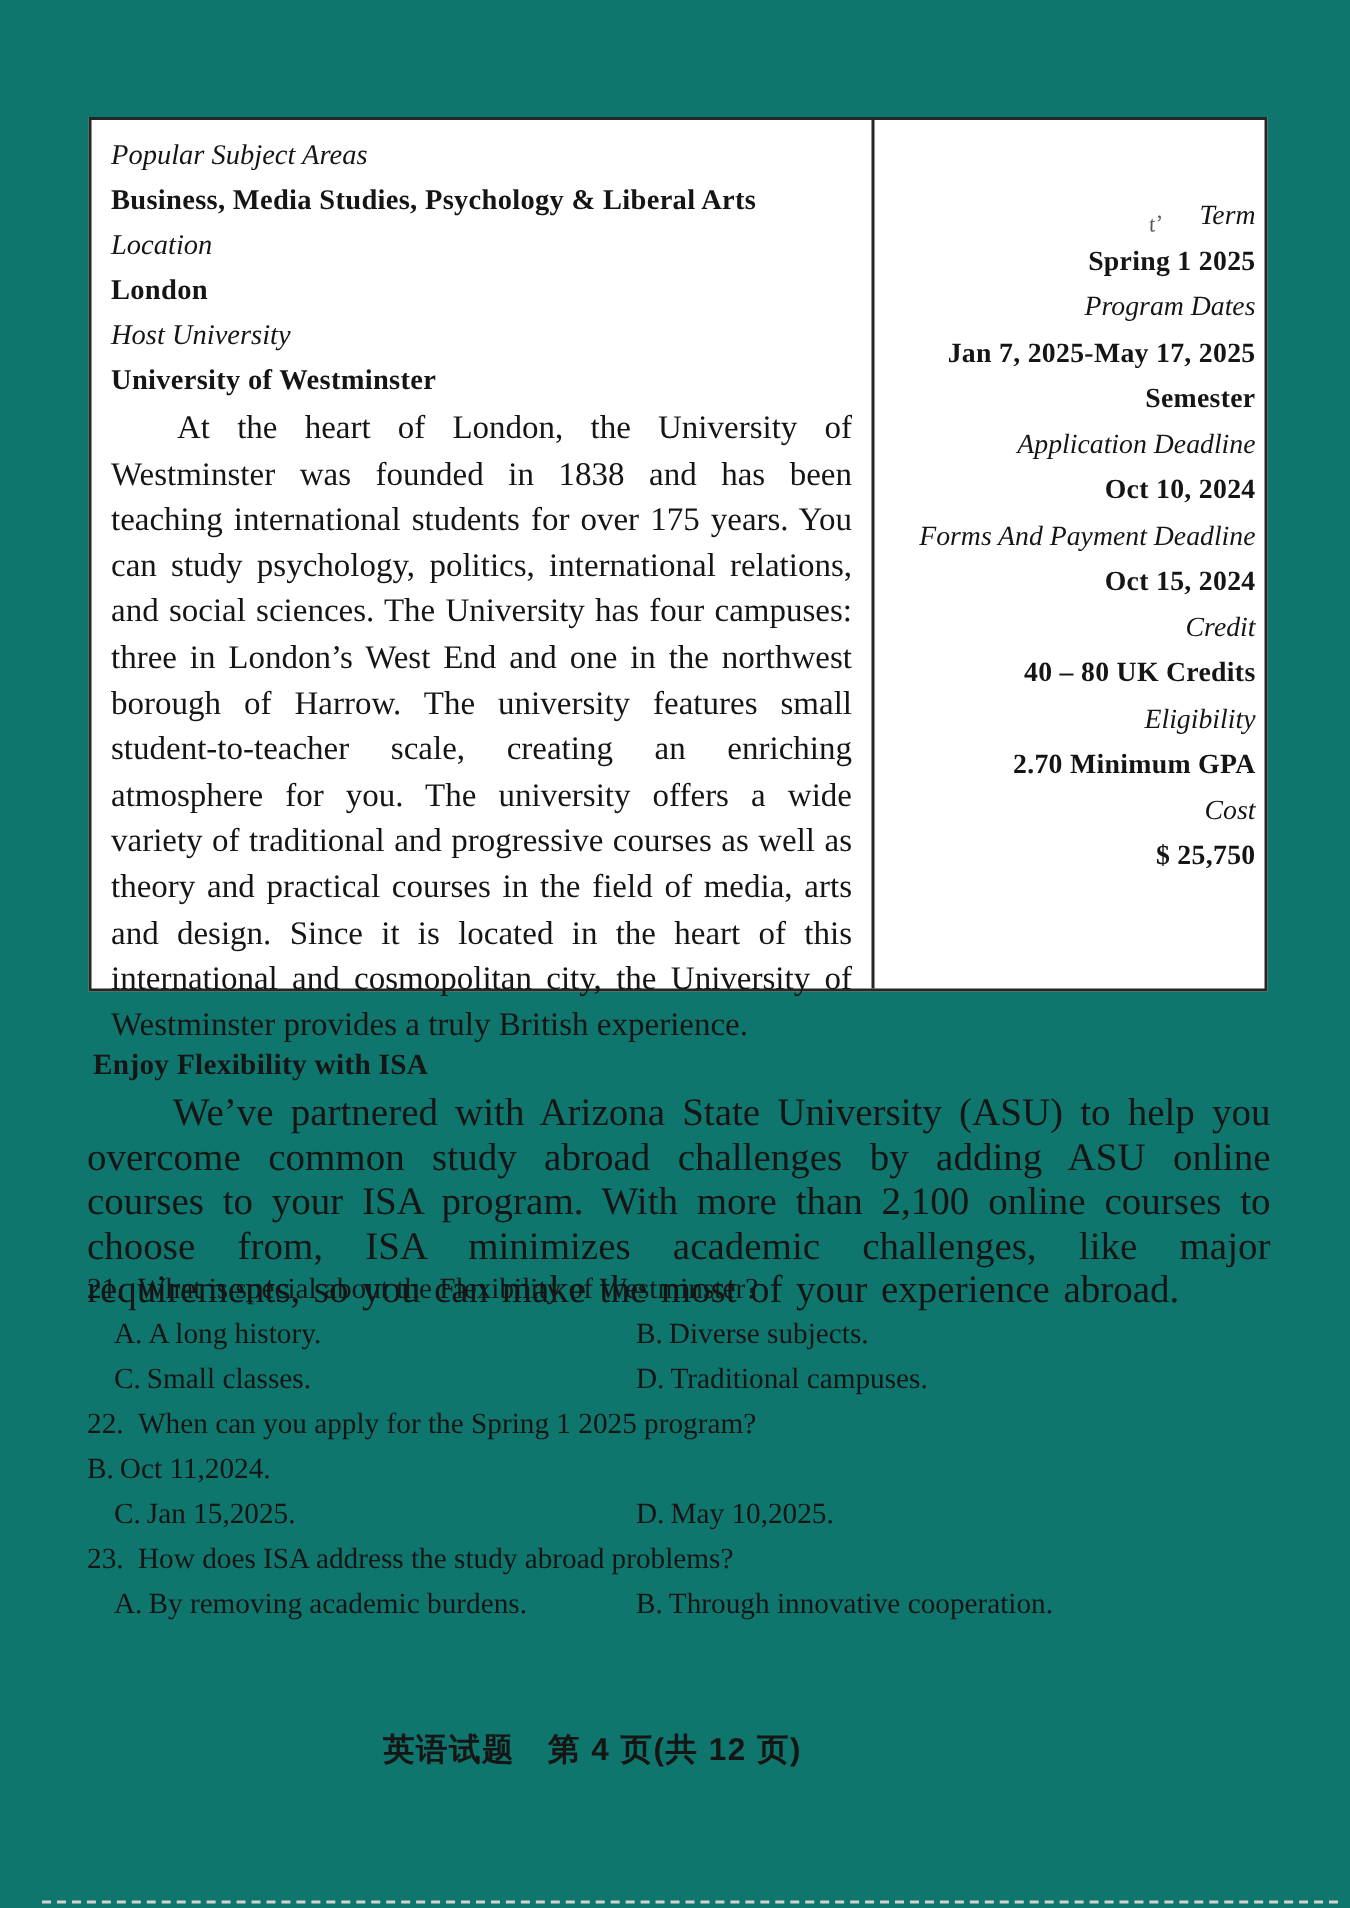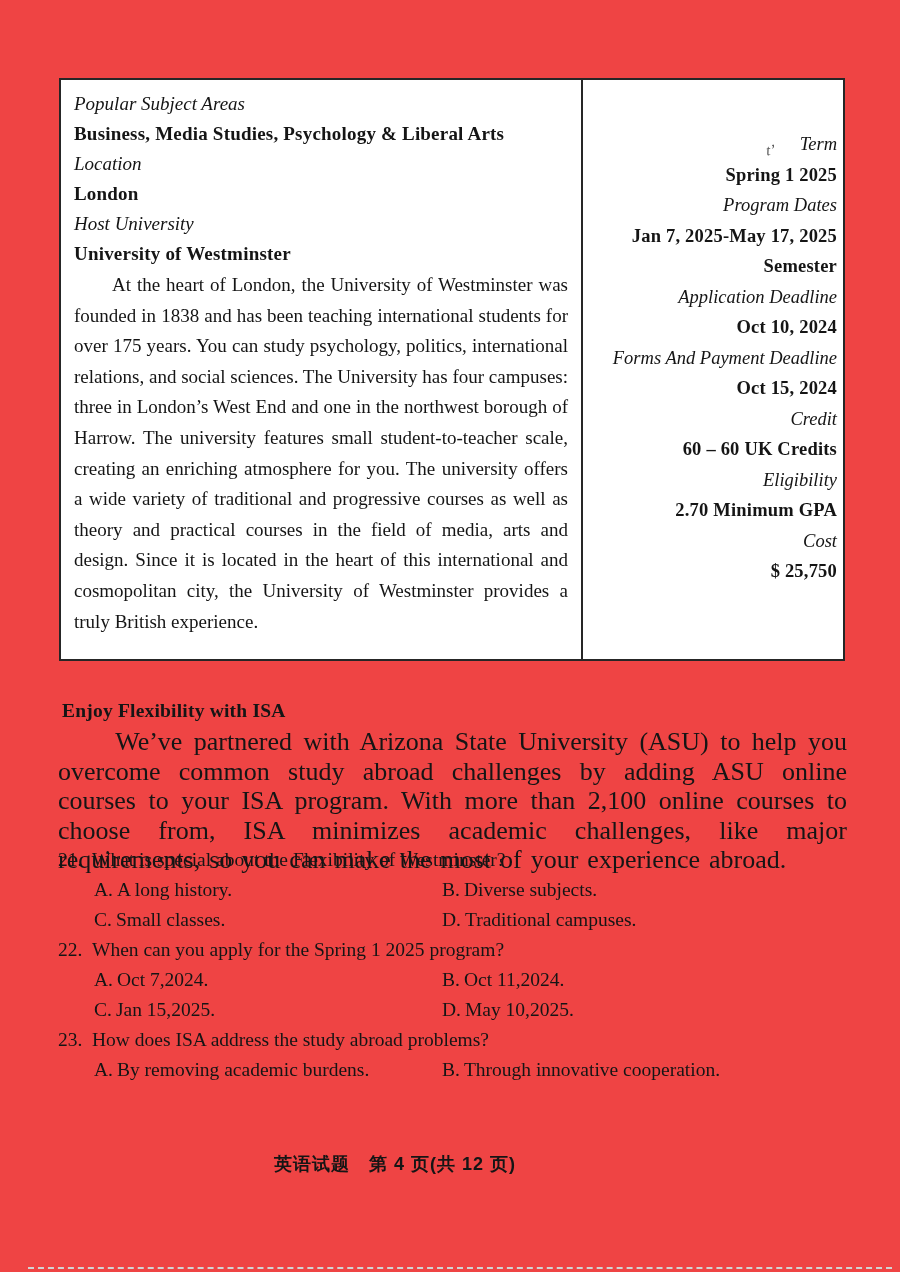--- a/index.html
+++ b/index.html
@@ -4,21 +4,21 @@
 <style>
   * { margin: 0; padding: 0; box-sizing: border-box; }
   html, body { background: #ffffff; }
   body {
     width: 900px; height: 1272px;
     font-family: "Liberation Serif", serif;
     color: #151515;
     position: relative;
     overflow: hidden;
   }
-  .page { position: absolute; inset: 0; background: #ef4444; }
+  .page { position: absolute; inset: 0; background: #0f766e; }
 
   
   .info-box {
     position: absolute; left: 59px; top: 78px;
     width: 786px; height: 583px;
     border: 2.5px solid #262626;
     display: flex;
     background: #fff;
   }
   .cell-left {
@@ -30,21 +30,21 @@
     flex: 1;
     padding: 49px 6px 0 13px;
     position: relative;
   }
   .fieldline { line-height: 30px; font-size: 19px; white-space: nowrap; }
   .flabel { font-style: italic; }
   .fvalue { font-weight: bold; letter-spacing: 0.2px; }
   .cell-right .fieldline { line-height: 30.5px; font-size: 18.5px; text-align: right; }
   .box-paragraph {
     margin-top: 1px;
-    font-size: 19px;
+    font-size: 22px;
     line-height: 30.6px;
     text-align: justify;
     text-align-last: left;
   }
   .box-paragraph .indent { display: inline-block; width: 2em; }
   .pen-mark {
     position: absolute; top: 62px; right: 68px;
     font-size: 15px; color: #555; font-style: italic;
     transform: rotate(-8deg);
   }
@@ -61,28 +61,28 @@
     word-spacing: 2.5px;
   }
   .isa-paragraph .indent { display: inline-block; width: 2.2em; }
 
   
   .questions { position: absolute; left: 58px; top: 845px; width: 792px; font-size: 19.5px; }
   .q-block { margin: 0; }
   .q-line { line-height: 30px; }
   .q-num { display: inline-block; min-width: 34px; }
   .opt-row { display: flex; line-height: 30px; }
-  .opt-left { width: 348px; margin-left: 36px; }
+  .opt-left { width: 348px; margin-left: 18px; }
   .opt-right { flex: 1; }
   .opt-key { margin-right: 4px; }
 
   
   .footer {
     position: absolute; left: 0; top: 1152px; width: 790px;
-    text-align: center; font-weight: bold; font-size: 18px;
+    text-align: center; font-weight: bold; font-size: 21px;
     font-family: "Liberation Sans", "Liberation Serif", sans-serif;
     letter-spacing: 1px;
   }
 
   
   .scan-edge {
     position: absolute; left: 28px; right: 8px; bottom: 3px;
     border-top: 2px dashed #d2d2d2;
   }
 </style>
@@ -108,21 +108,21 @@
       <div class="fieldline flabel">Term</div>
       <div class="fieldline fvalue">Spring 1 2025</div>
       <div class="fieldline flabel">Program Dates</div>
       <div class="fieldline fvalue">Jan 7, 2025-May 17, 2025</div>
       <div class="fieldline fvalue">Semester</div>
       <div class="fieldline flabel">Application Deadline</div>
       <div class="fieldline fvalue">Oct 10, 2024</div>
       <div class="fieldline flabel">Forms And Payment Deadline</div>
       <div class="fieldline fvalue">Oct 15, 2024</div>
       <div class="fieldline flabel">Credit</div>
-      <div class="fieldline fvalue">60 – 60 UK Credits</div>
+      <div class="fieldline fvalue">40 – 80 UK Credits</div>
       <div class="fieldline flabel">Eligibility</div>
       <div class="fieldline fvalue">2.70 Minimum GPA</div>
       <div class="fieldline flabel">Cost</div>
       <div class="fieldline fvalue">$ 25,750</div>
     </div>
   </div>
 
   <div class="isa-section">
     <div class="isa-heading">Enjoy Flexibility with ISA</div>
     <div class="isa-paragraph"><span class="indent"></span><span>We’ve partnered with Arizona State University (ASU) to help you overcome common study abroad challenges by adding ASU online courses to your ISA program. With more than 2,100 online courses to choose from, ISA minimizes academic challenges, like major requirements, so you can make the most of your experience abroad.</span></div>
@@ -138,21 +138,20 @@
       </div>
       <div class="opt-row">
         <div class="opt-left"><span class="opt-key">C.</span><span>Small classes.</span></div>
         <div class="opt-right"><span class="opt-key">D.</span><span>Traditional campuses.</span></div>
       </div>
     </div>
 
     <div class="q-block">
       <div class="q-line"><span class="q-num">22.</span><span>When can you apply for the Spring 1 2025 program?</span></div>
       <div class="opt-row">
-        <div class="opt-left"><span class="opt-key">A.</span><span>Oct 7,2024.</span></div>
         <div class="opt-right"><span class="opt-key">B.</span><span>Oct 11,2024.</span></div>
       </div>
       <div class="opt-row">
         <div class="opt-left"><span class="opt-key">C.</span><span>Jan 15,2025.</span></div>
         <div class="opt-right"><span class="opt-key">D.</span><span>May 10,2025.</span></div>
       </div>
     </div>
 
     <div class="q-block">
       <div class="q-line"><span class="q-num">23.</span><span>How does ISA address the study abroad problems?</span></div>

